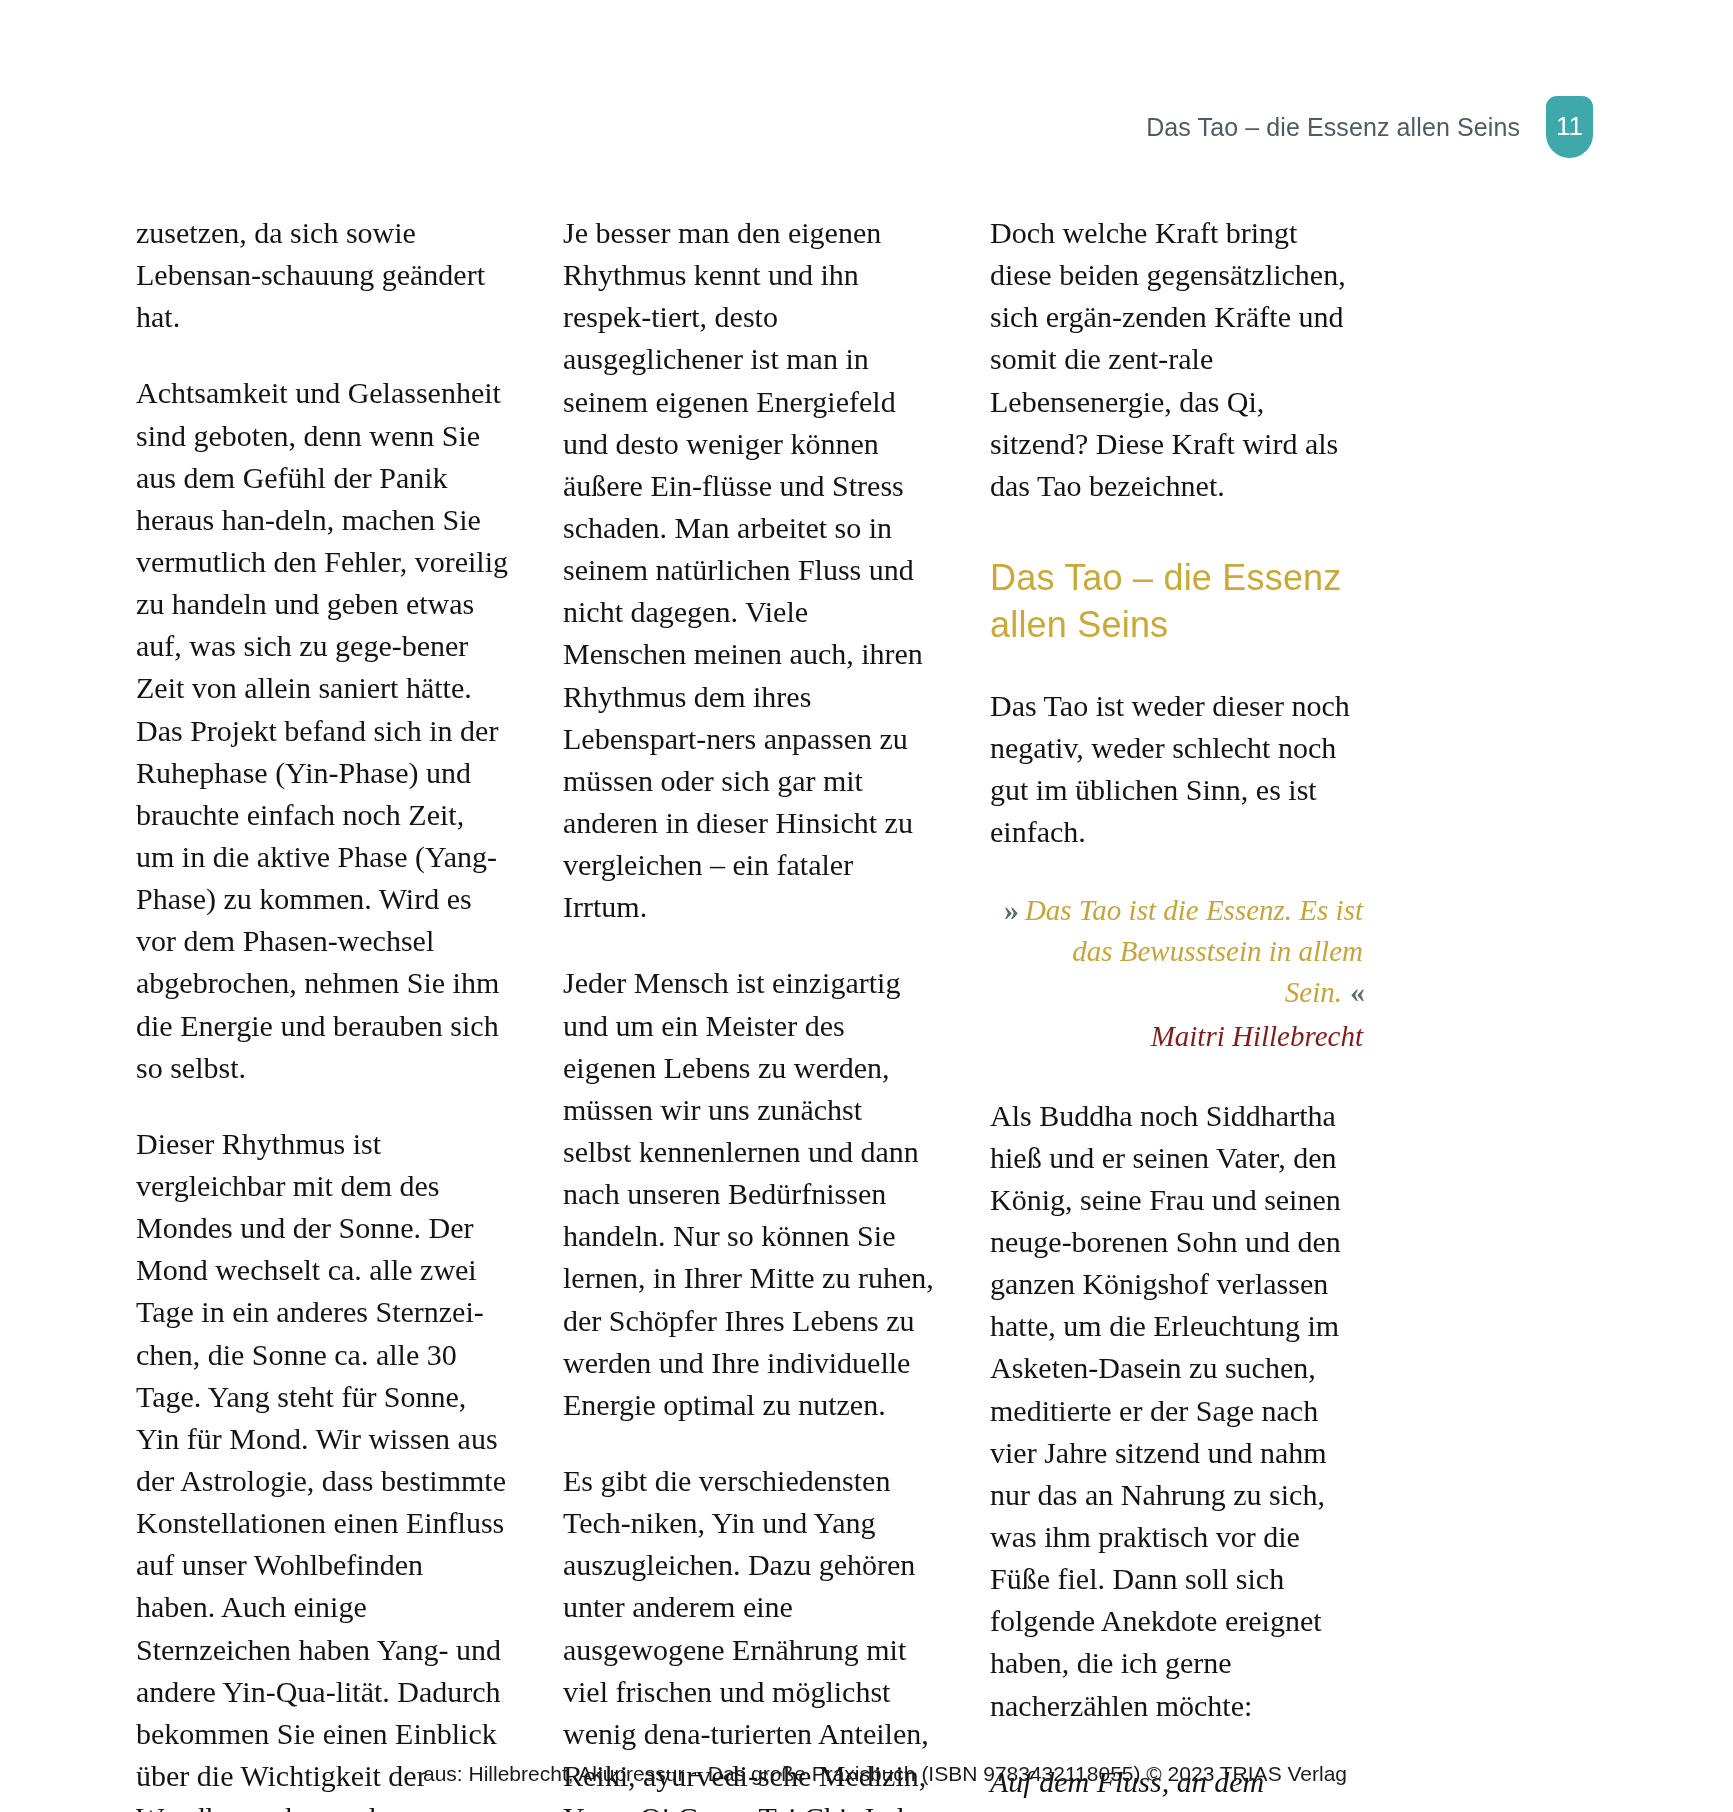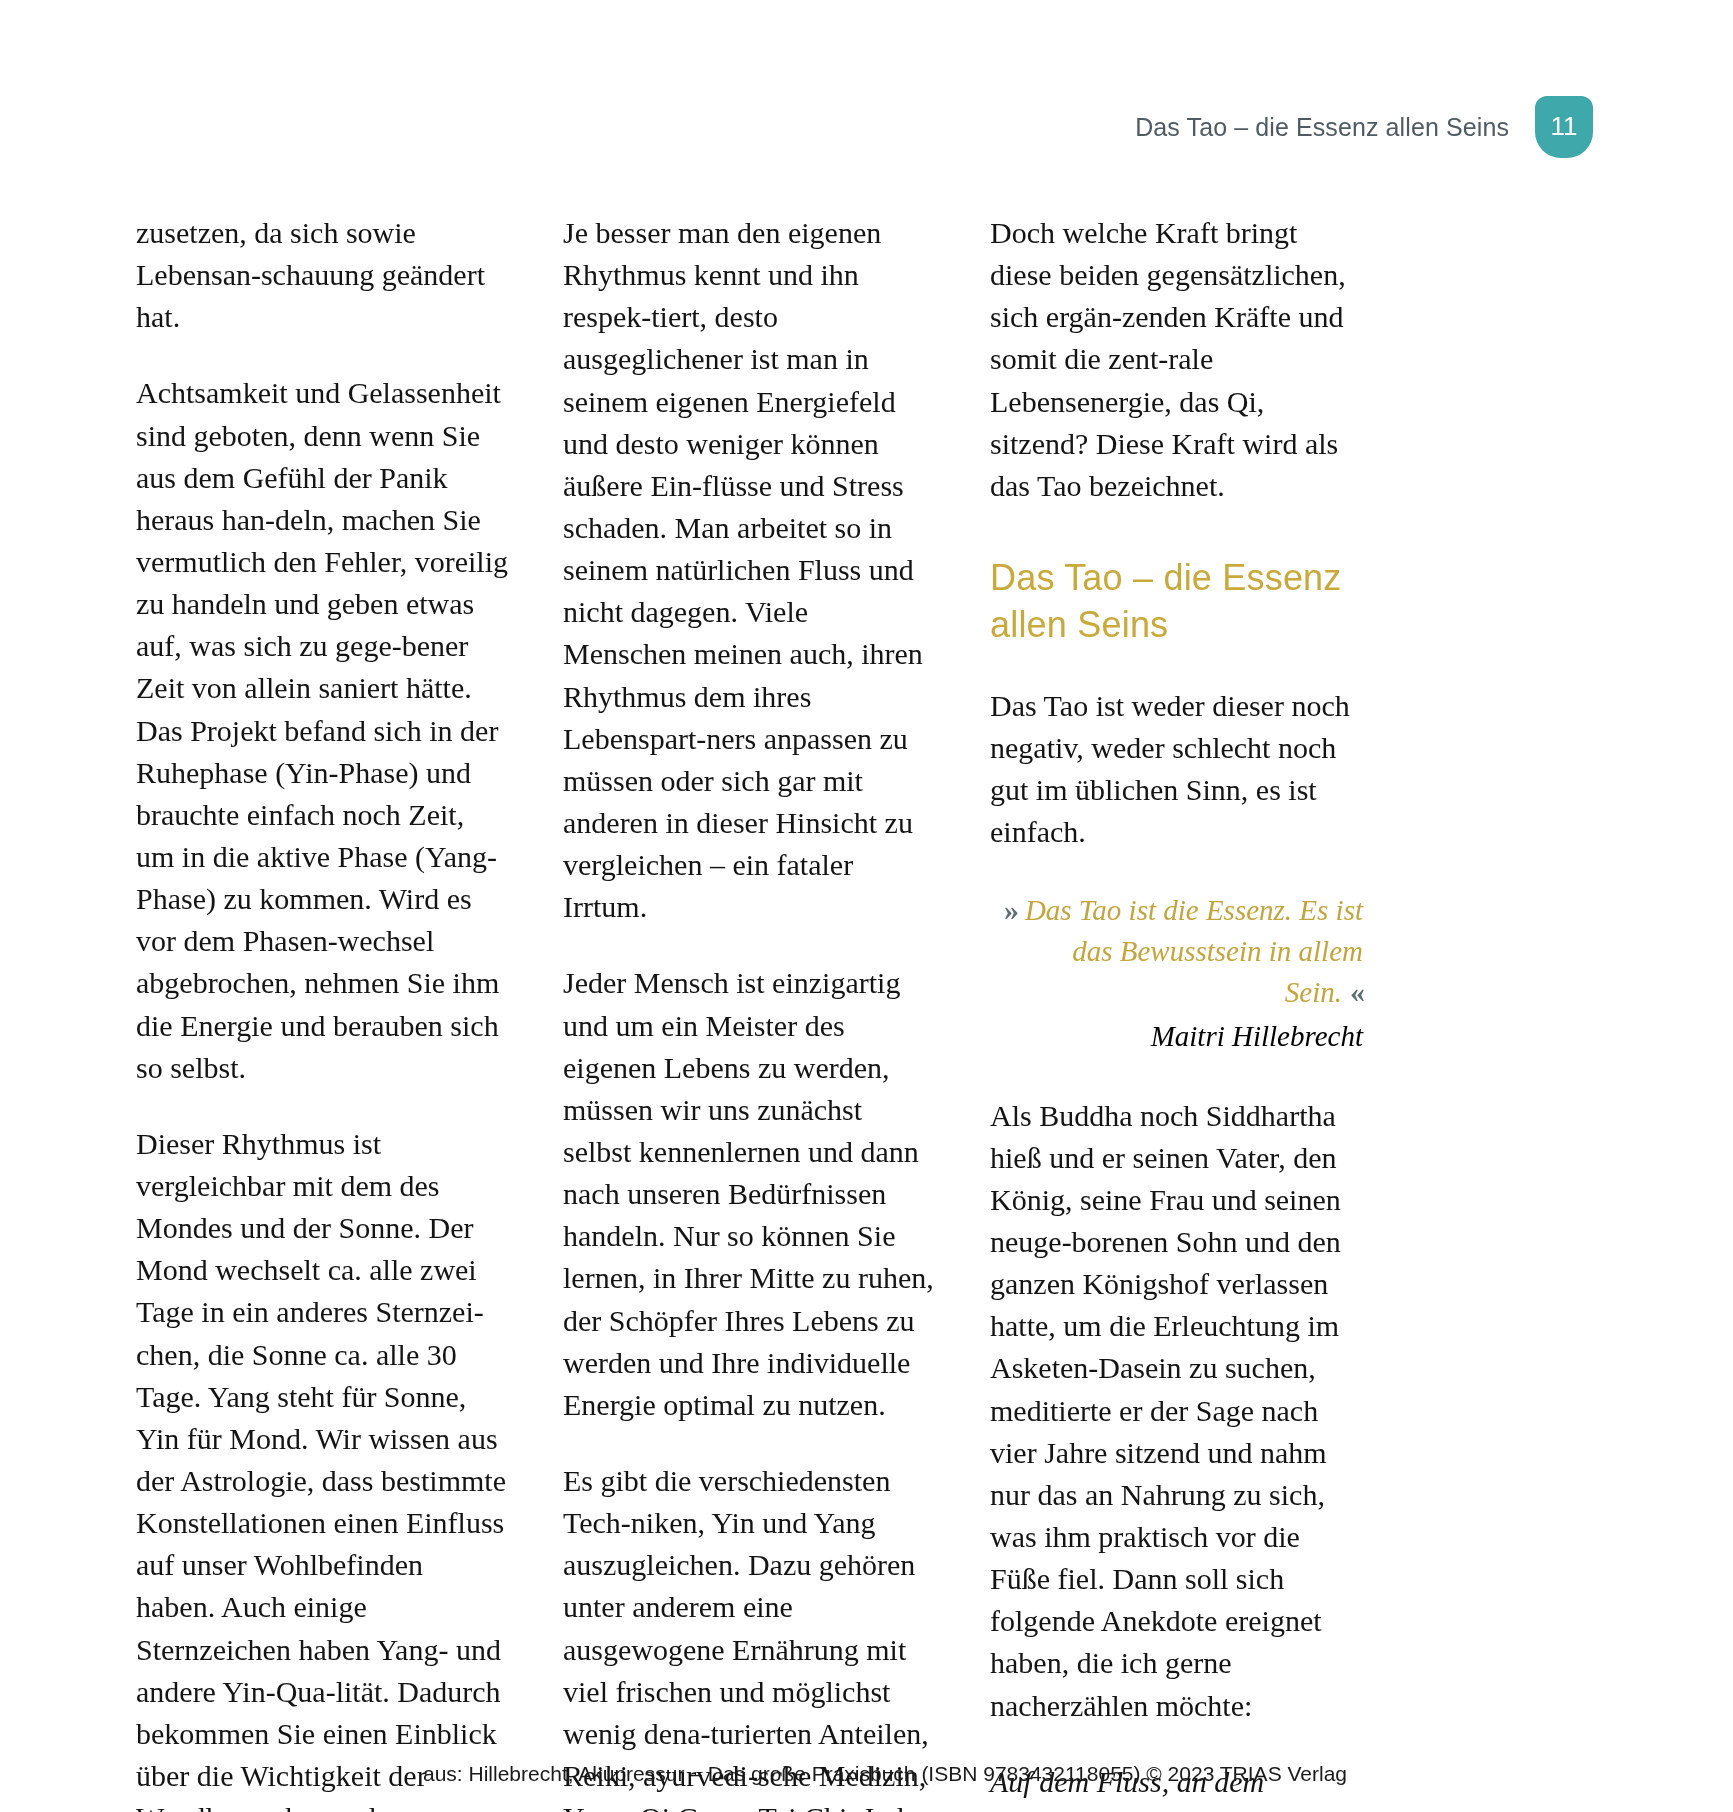--- a/index.html
+++ b/index.html
@@ -26,21 +26,21 @@
     gap: 26px;
   }
   .running-head-title {
     font-family: "Liberation Sans", sans-serif;
     font-size: 25px;
     letter-spacing: 0.1px;
     color: #4f5b62;
     white-space: nowrap;
   }
   .page-badge {
-    width: 58px;
+    width: 47px;
     height: 62px;
     background: #3fa8ab;
     border-radius: 12px 12px 26px 26px;
     display: flex;
     align-items: center;
     justify-content: center;
     font-family: "Liberation Sans", sans-serif;
     font-size: 26px;
     color: #ffffff;
     line-height: 1;
@@ -103,21 +103,21 @@
     font-size: 30px;
     letter-spacing: -2px;
   }
   .chev-open { margin-right: 8px; }
   .chev-close { margin-left: 8px; }
   .pullquote-author {
     font-family: "Liberation Serif", serif;
     font-style: italic;
     font-size: 29px;
     line-height: 1.4;
-    color: #000000;
+    color: #7f1d1d;
     margin-top: 4px;
   }
 
   .anecdote {
     font-style: italic;
   }
 
   
   .footer-credit {
     position: absolute;

